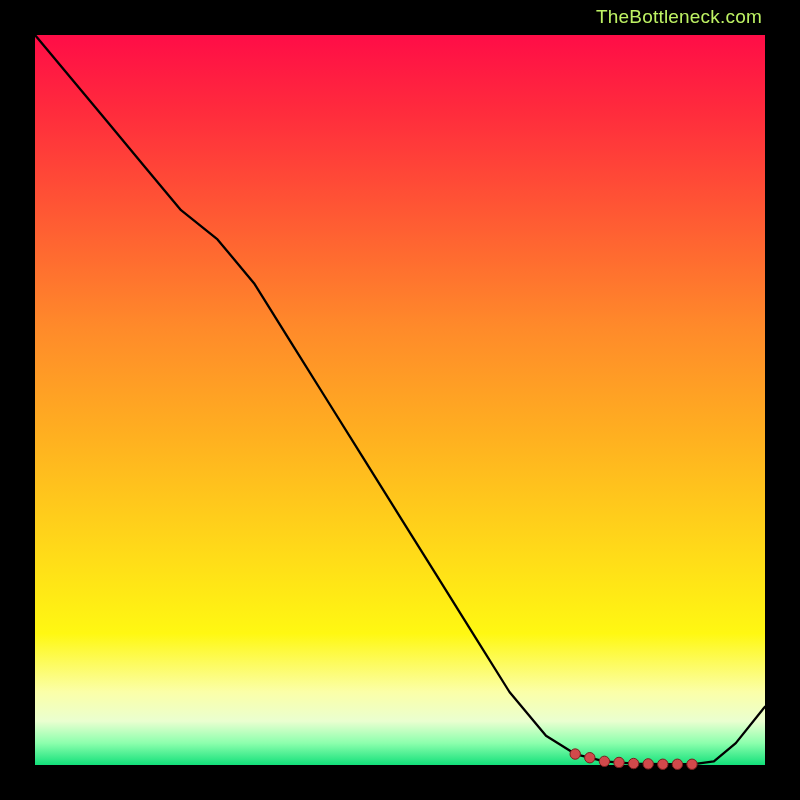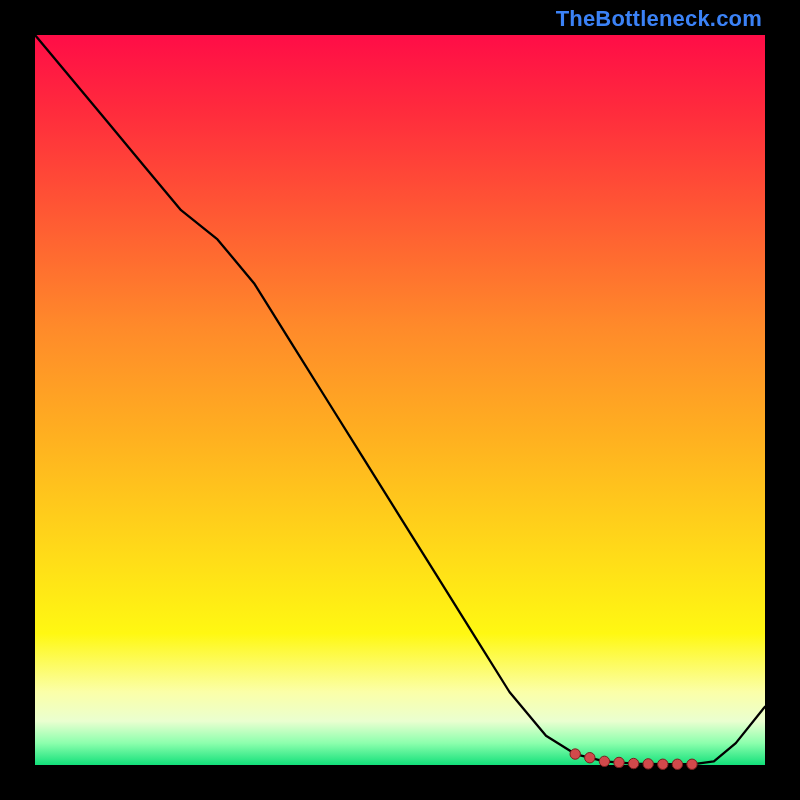--- a/index.html
+++ b/index.html
@@ -36,23 +36,23 @@
       #fbffa8 90%,
       #eaffd0 94%,
       #8cffad 97%,
       #12e07a 100%
     );
   }
   .watermark {
     position: absolute;
     top: 6px;
     right: 38px;
-    color: #3b82f6;
-    font-size: 22px;
-    font-weight: 700;
+    color: #bef264;
+    font-size: 19px;
+    font-weight: 400;
     letter-spacing: 0.2px;
     user-select: none;
   }
   svg.overlay {
     position: absolute;
     left: 0;
     top: 0;
     width: 730px;
     height: 730px;
     overflow: visible;

